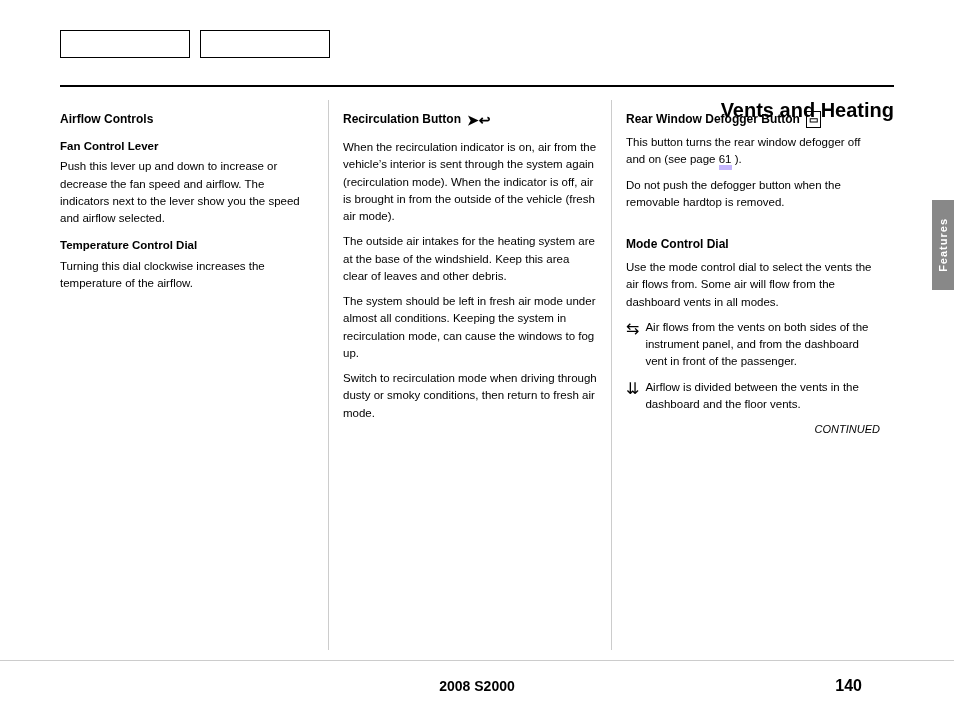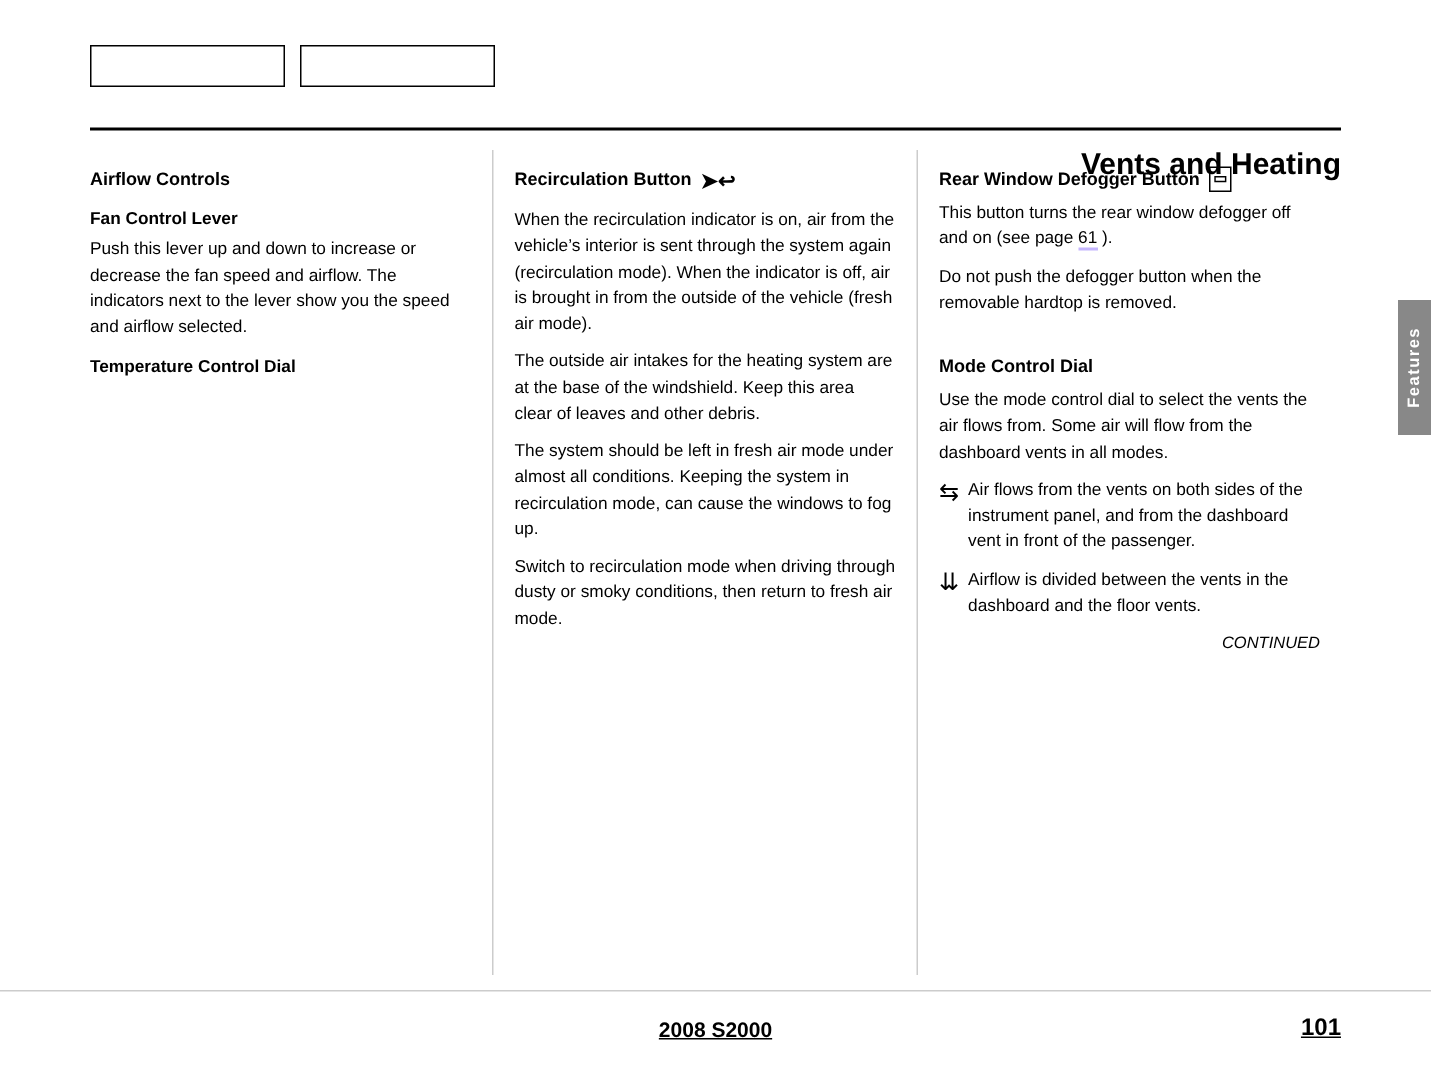--- a/index.html
+++ b/index.html
@@ -125,21 +125,21 @@
       font-size: 12px;
       border: 1px solid #000;
       padding: 0 2px;
       font-size: 10px;
     }
 
     
     .page-link {
       color: #000;
       text-decoration: none;
-      border-bottom: 2px solid #c4b5fd;
+      border-bottom: 5px solid #c4b5fd;
     }
 
     
     .airflow-item {
       display: flex;
       align-items: flex-start;
       margin-bottom: 8px;
       gap: 6px;
     }
     .airflow-arrow-icon {
@@ -176,23 +176,22 @@
     
     .footer {
       position: absolute;
       bottom: 0;
       left: 0;
       right: 0;
       height: 50px;
       display: flex;
       align-items: center;
       justify-content: space-between;
-      padding: 0 60px;
+      padding: 0 92px;
       border-top: 1px solid #ccc;
-      text-decoration: underline;
     }
     .footer-left {
       width: 80px;
     }
     .footer-center {
       font-size: 14px;
       font-weight: bold;
       text-align: center;
     }
     .footer-right {
@@ -245,20 +244,21 @@
 
   <div class="content-area">
 
     <div class="col">
       <div class="col-section-title">Airflow Controls</div>
 
       <div class="col-sub-title">Fan Control Lever</div>
       <p>Push this lever up and down to increase or decrease the fan speed and airflow. The indicators next to the lever show you the speed and airflow selected.</p>
 
       <div class="col-sub-title">Temperature Control Dial</div>
+      <p>Turning this dial clockwise increases the temperature of the airflow.</p>
     </div>
 
     <div class="col">
       <div class="recirc-heading">
         <span>Recirculation Button</span>
         <span class="recirc-icon">➤↩</span>
       </div>
       <p>When the recirculation indicator is on, air from the vehicle’s interior is sent through the system again (recirculation mode). When the indicator is off, air is brought in from the outside of the vehicle (fresh air mode).</p>
       <p>The outside air intakes for the heating system are at the base of the windshield. Keep this area clear of leaves and other debris.</p>
       <p>The system should be left in fresh air mode under almost all conditions. Keeping the system in recirculation mode, can cause the windows to fog up.</p>
@@ -292,16 +292,16 @@
       </div>
 
       <div class="continued-text">CONTINUED</div>
     </div>
 
   </div>
 
   <div class="footer">
     <div class="footer-left"></div>
     <div class="footer-center">2008  S2000</div>
-    <div class="footer-right">101</div>
+    <div class="footer-right">140</div>
   </div>
 
 </div>
 
 </body></html>

